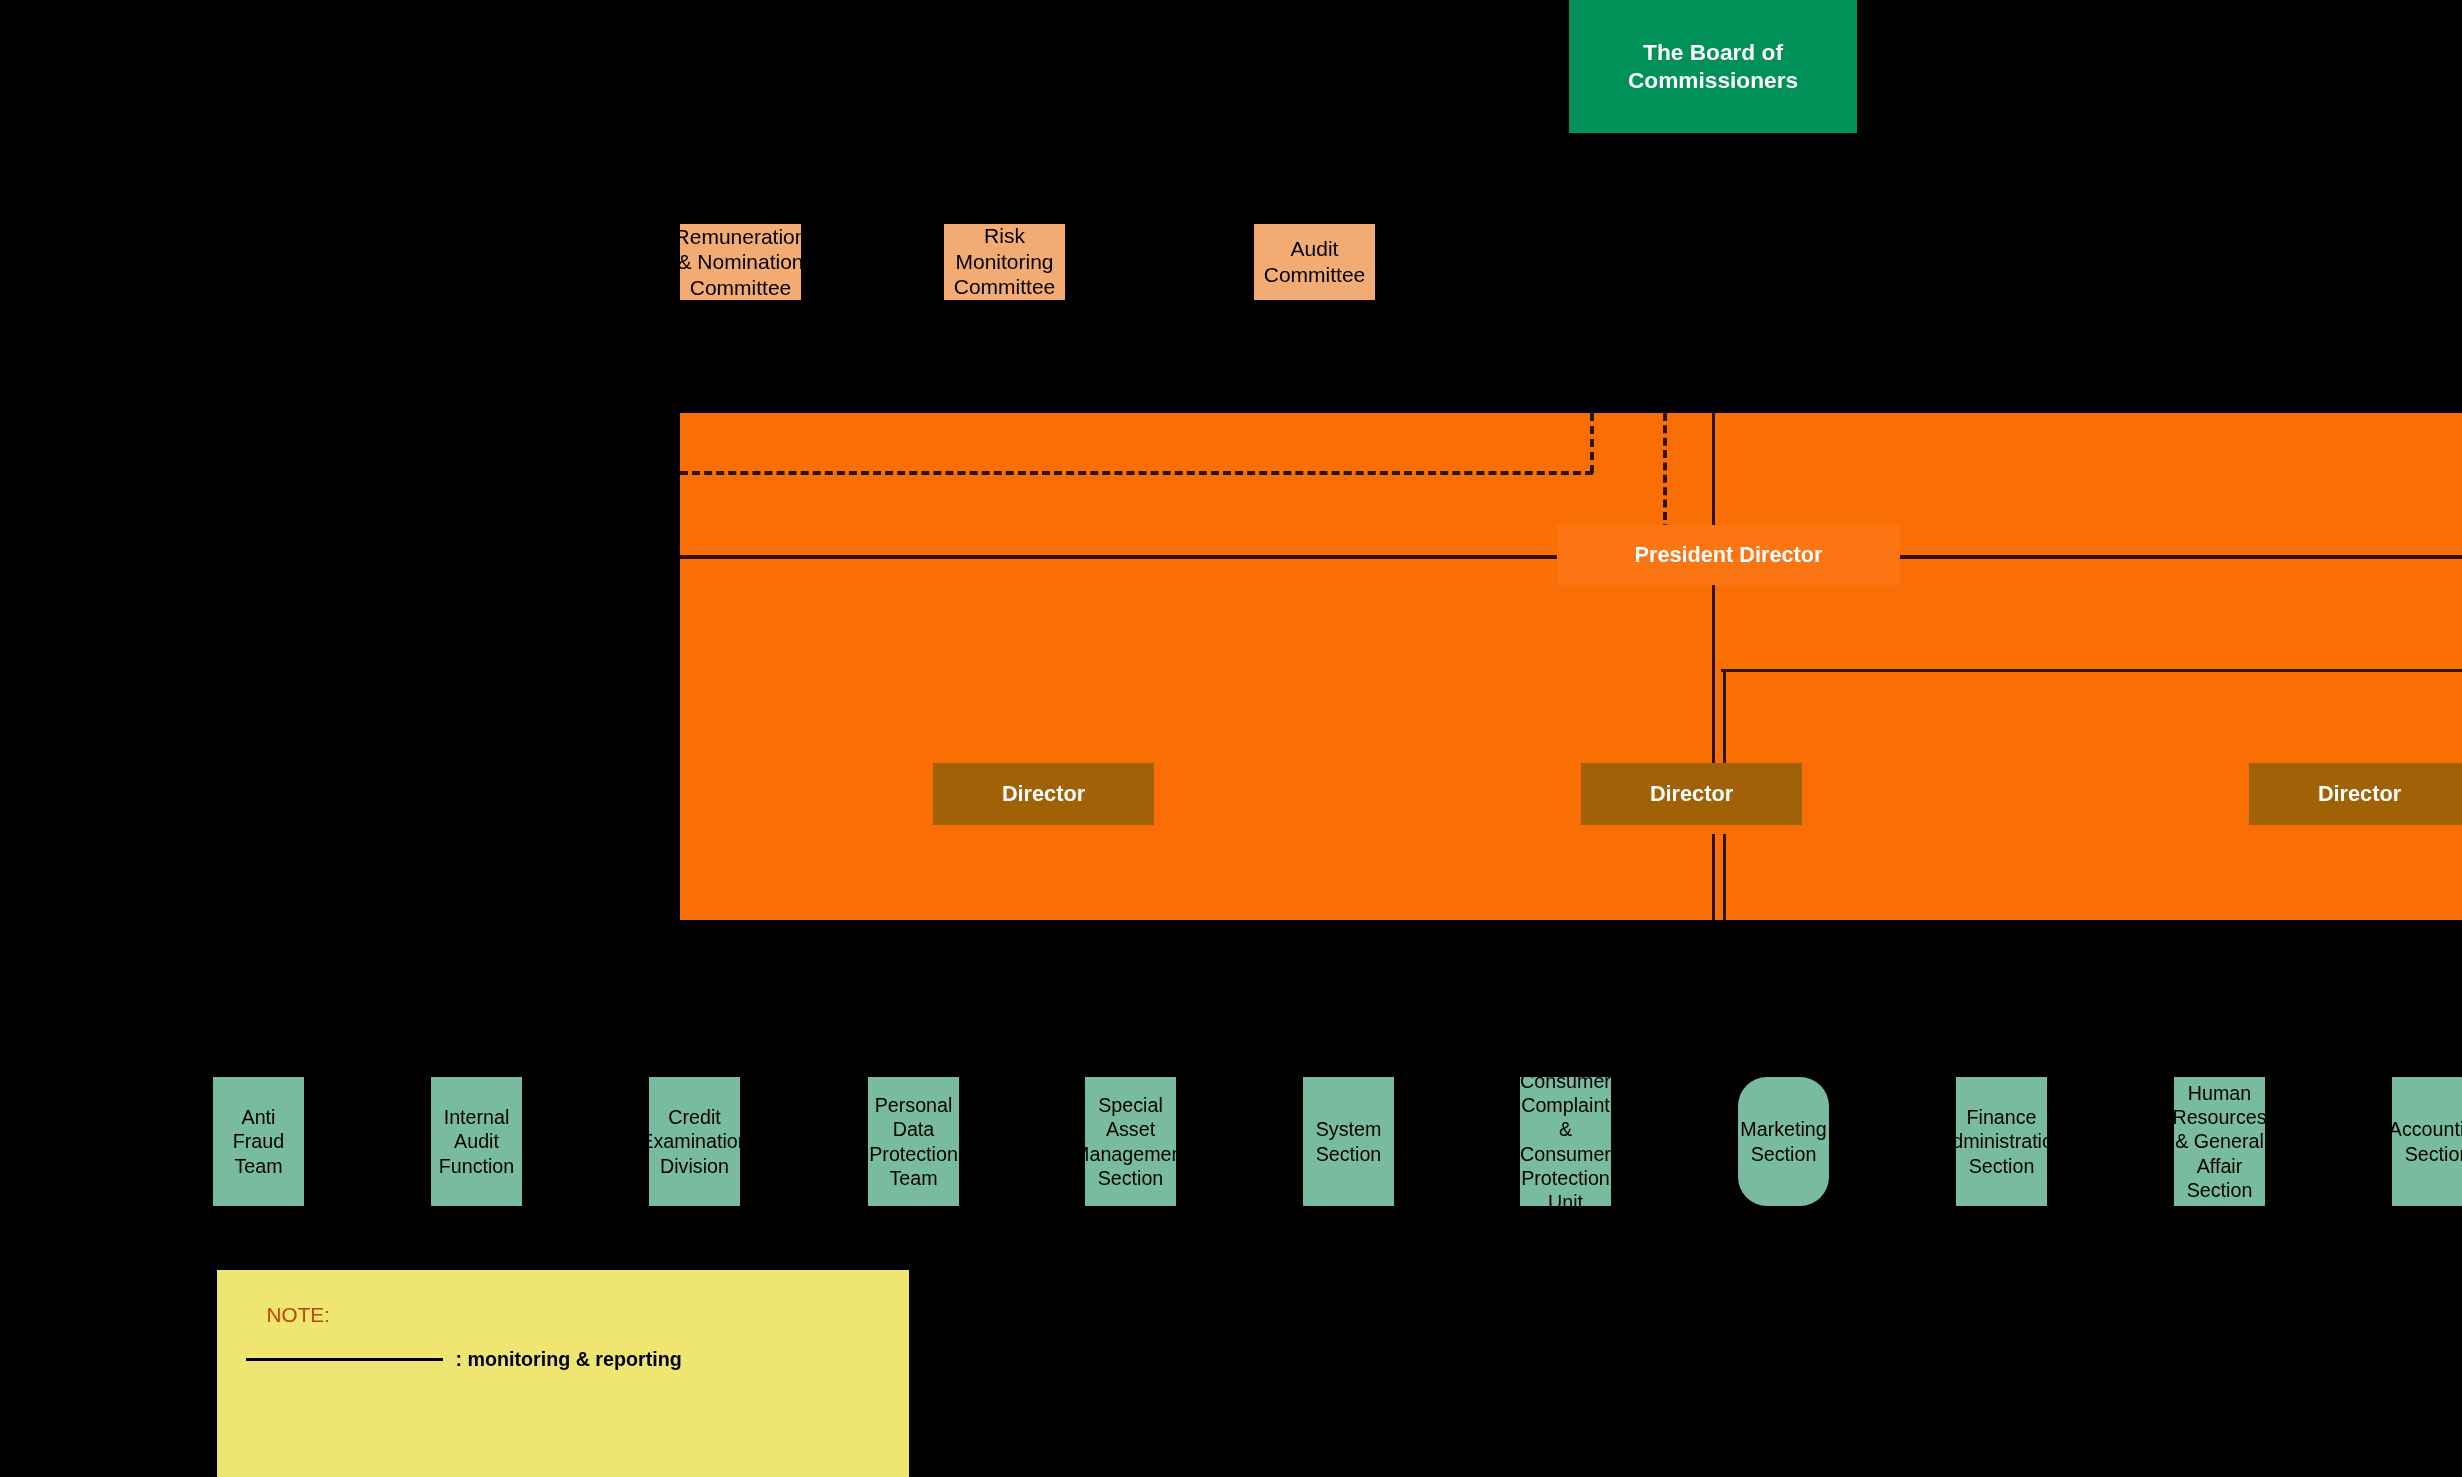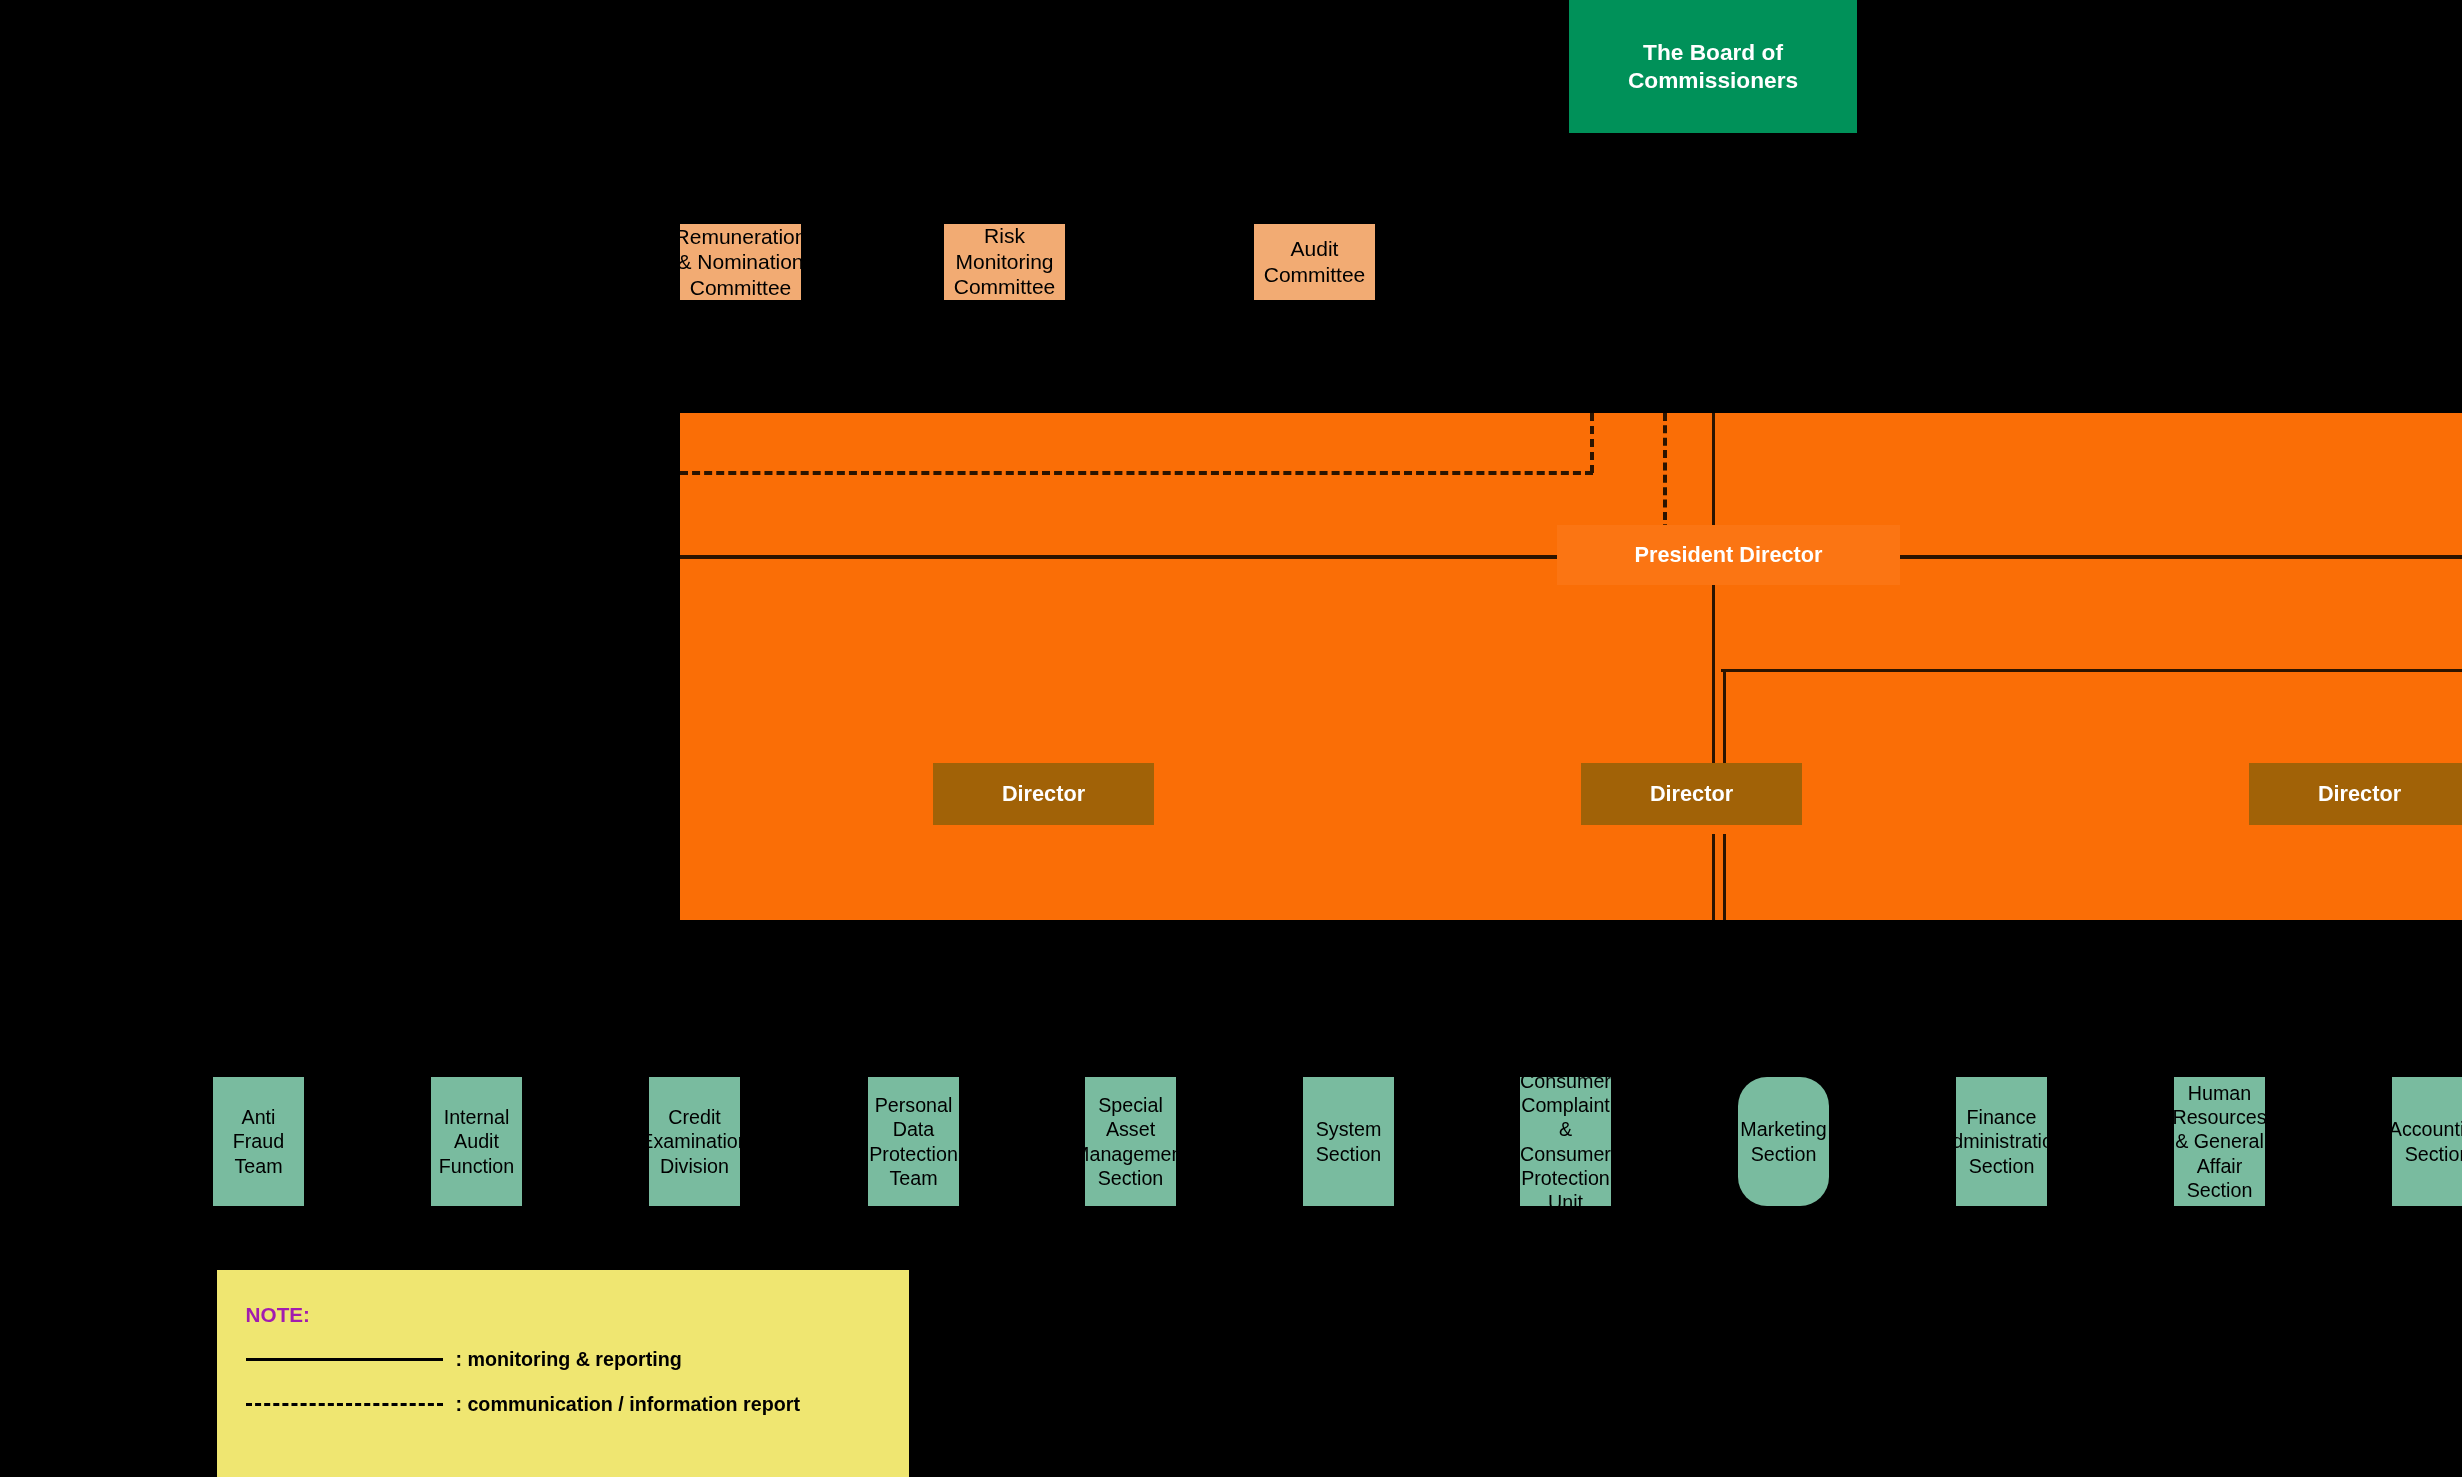--- a/index.html
+++ b/index.html
@@ -182,22 +182,23 @@
     left: 217px;
     top: 1270px;
     width: 692px;
     height: 208px;
     background: #efe671;
     box-sizing: border-box;
     padding: 32.5px 28.6px 0 28.6px;
   }
   #note-title {
     font-size: 20.7px;
-    font-weight: bold;
-    color: #a21caf;
+    font-weight: normal;
+    color: #c2410c;
+    margin-left: 21px;
   }
   .legend-row {
     display: flex;
     align-items: center;
     gap: 12.8px;
     margin-top: 21.7px;
   }
   .legend-row:first-of-type { margin-top: 42px; }
   .legend-sample-solid {
     width: 197px;
@@ -297,20 +298,16 @@
   <div class="box unit" style="left:2392px; width:91px;">
     <span>Accounting Section</span>
     </div>
 
   <div id="note-legend">
     <div id="note-title">NOTE:</div>
     <div class="legend-row">
       <div class="legend-sample-solid"></div>
       <div class="legend-text">: monitoring &amp; reporting</div>
     </div>
-    <div class="legend-row">
-      <div class="legend-sample-dashed"></div>
-      <div class="legend-text">: communication / information report</div>
-    </div>
   </div>
 
 </div>
 
 
 </body></html>

